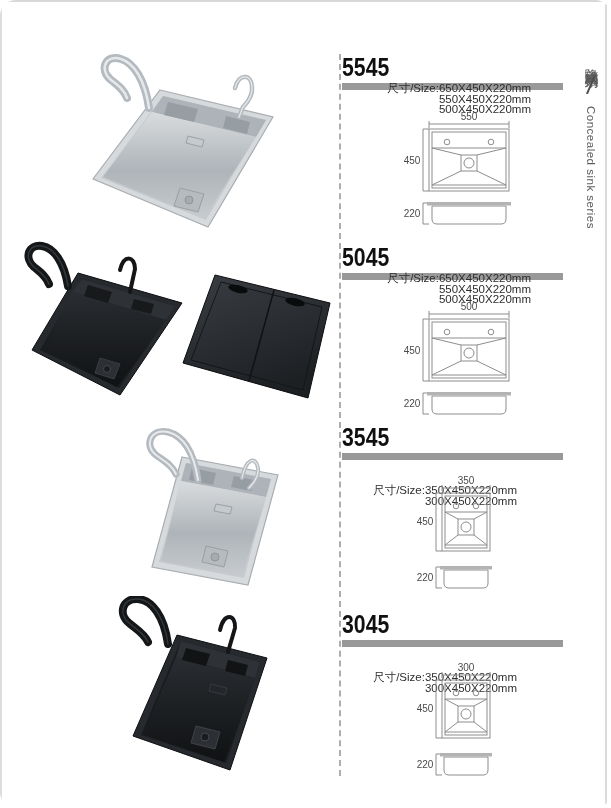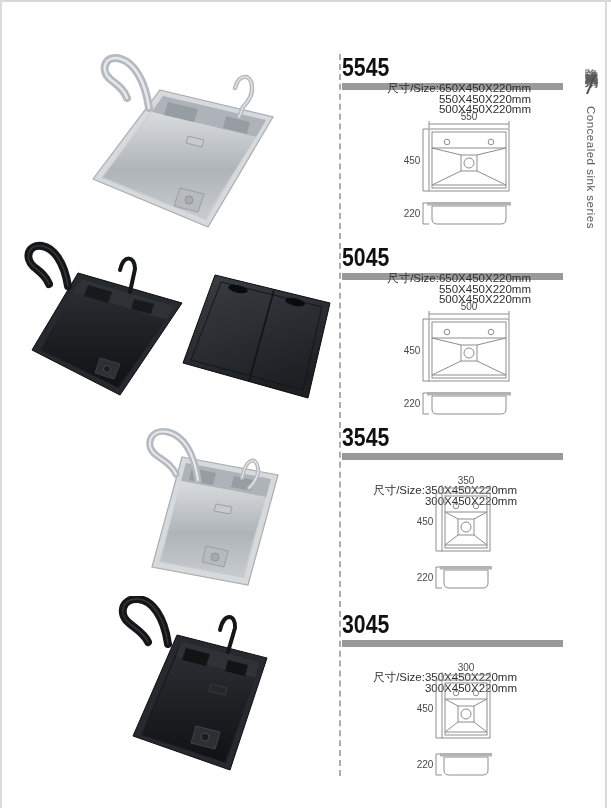--- a/index.html
+++ b/index.html
@@ -1,17 +1,17 @@
 <!DOCTYPE html>
 <html><head>
 <meta charset="utf-8">
 <style>
   html,body{margin:0;padding:0;background:#ffffff;}
   .page{position:relative;width:611px;height:808px;background:#fff;overflow:hidden;
-        font-family:"Liberation Sans","DejaVu Sans",sans-serif;}
+        font-family:"Liberation Sans","DejaVu Sans",sans-serif;border-radius:16px;}
 
   
   .b-top{position:absolute;left:0;top:0;width:611px;height:2px;background:#d8d8d8;}
   .b-left{position:absolute;left:0;top:0;width:2px;height:808px;background:#dcdcdc;}
   .b-right{position:absolute;left:605px;top:0;width:2px;height:808px;background:#dadada;}
 
   .dashed-divider{position:absolute;left:339px;top:54px;height:722px;width:0;
                   border-left:2px dashed #adadad;}
 
   

